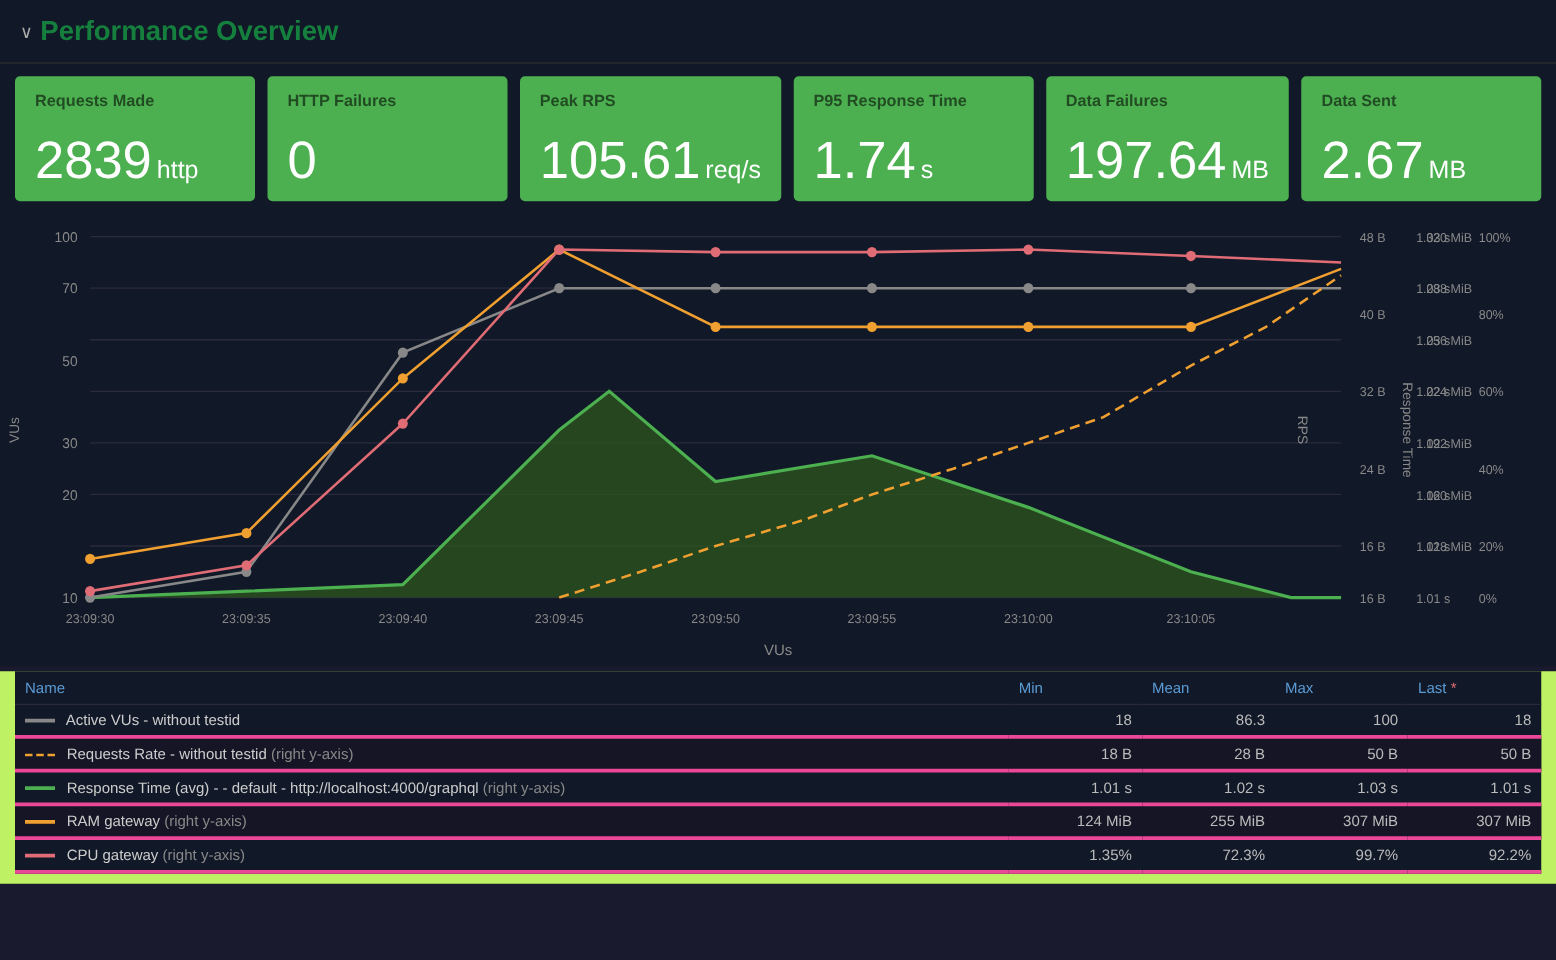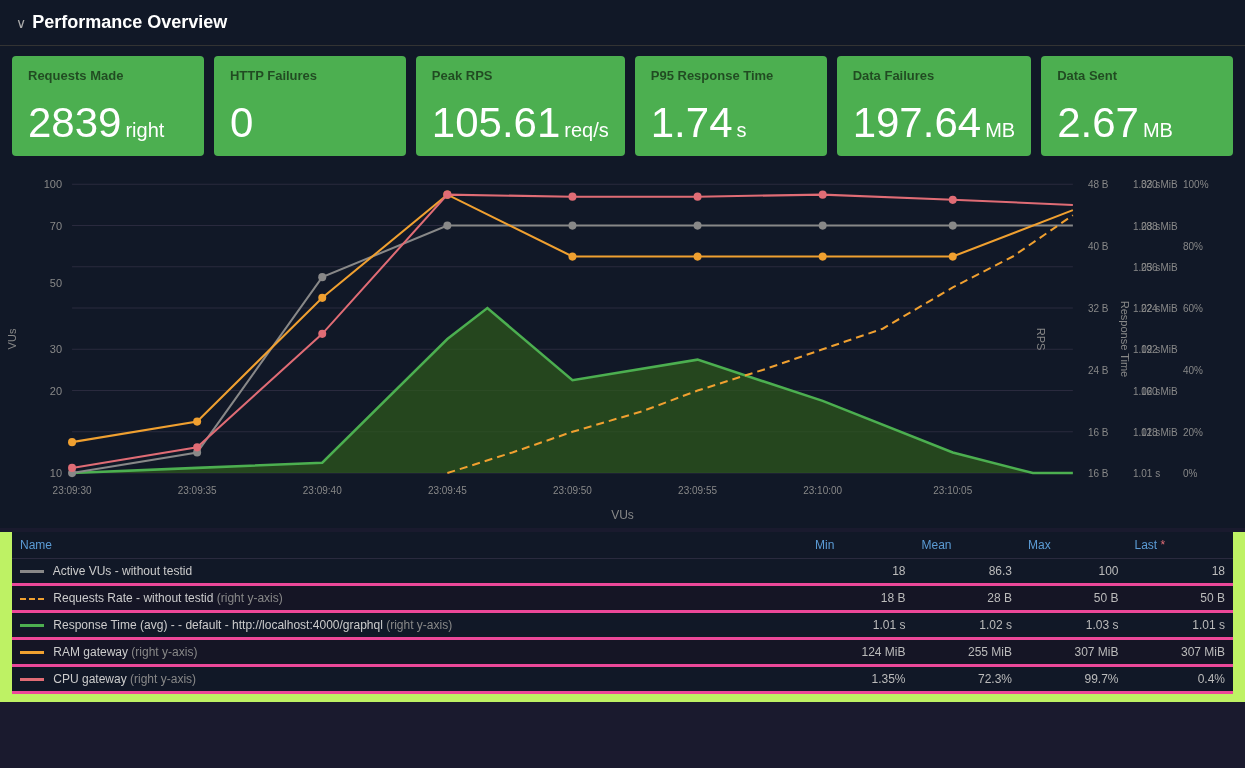--- a/index.html
+++ b/index.html
@@ -14,22 +14,22 @@
     }
     .header {
       background: #111827;
       padding: 12px 16px;
       display: flex;
       align-items: center;
       gap: 6px;
       border-bottom: 1px solid #333;
     }
     .header-title {
-      color: #ffffff;
-      font-size: 18px;
+      color: #15803d;
+      font-size: 22px;
       font-weight: bold;
     }
     .chevron-icon {
       color: #aaa;
       font-size: 14px;
     }
     .metrics-row {
       display: flex;
       background: #111827;
       padding: 10px 12px;
@@ -162,21 +162,21 @@
 
 <div class="header">
   <span class="chevron-icon">∨</span>
   <span class="header-title">Performance Overview</span>
 </div>
 
 <div class="metrics-row">
 
 <div class="metric-card">
       <div class="metric-label">Requests Made</div>
-      <div class="metric-value">2839<span class="unit">right</span></div>
+      <div class="metric-value">2839<span class="unit">http</span></div>
     </div>
     <div class="metric-card">
       <div class="metric-label">HTTP Failures</div>
       <div class="metric-value">0<span class="unit"></span></div>
     </div>
     <div class="metric-card">
       <div class="metric-label">Peak RPS</div>
       <div class="metric-value">105.61<span class="unit">req/s</span></div>
     </div>
     <div class="metric-card">
@@ -350,17 +350,17 @@
       <td class="right">307 MiB</td>
     </tr>
         <tr>
       <td>
         <span class="legend-line" style="background:#e06c75"></span>
         CPU gateway<span style="color:#888"> (right y-axis)</span>
       </td>
       <td class="right">1.35%</td>
       <td class="right">72.3%</td>
       <td class="right">99.7%</td>
-      <td class="right">0.4%</td>
+      <td class="right">92.2%</td>
     </tr>
       </tbody>
   </table>
 </div>
 
 </body></html>

